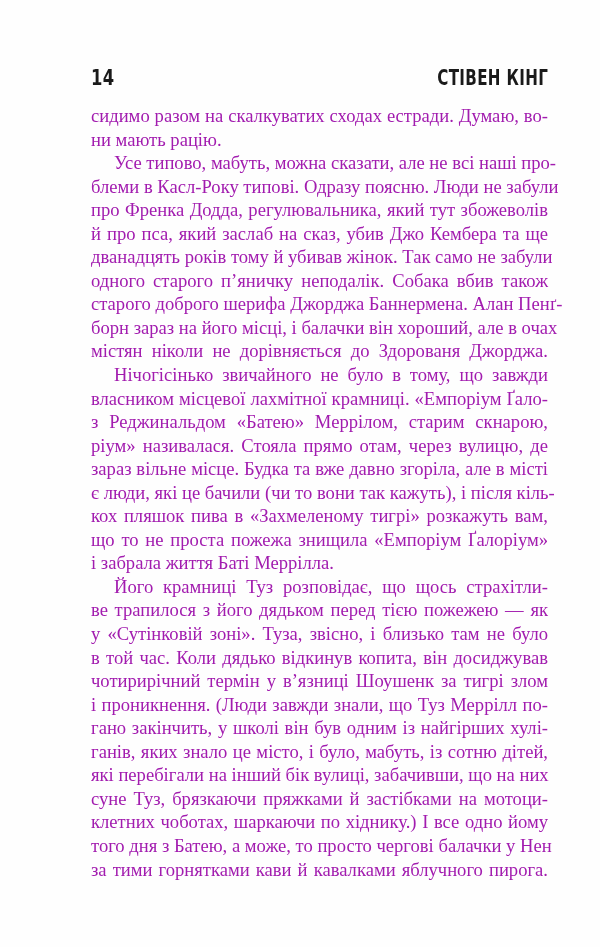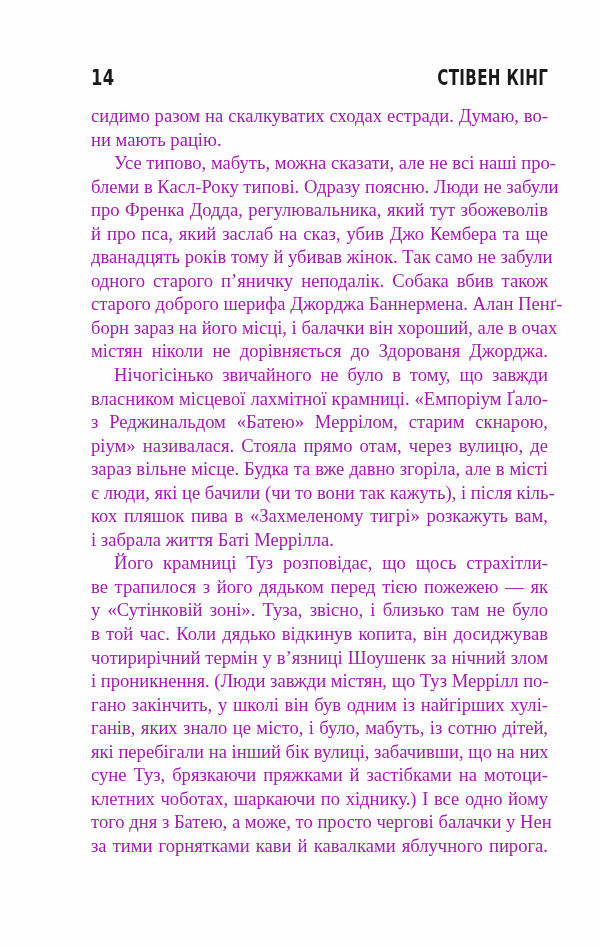--- a/index.html
+++ b/index.html
@@ -35,27 +35,28 @@
       <span class="line">старого доброго шерифа Джорджа Баннермена. Алан Пенґ-</span>
       <span class="line">борн зараз на його місці, і балачки він хороший, але в очах</span>
       <span class="line">містян ніколи не дорівняється до Здорованя Джорджа.</span>
       <span class="line indent">Нічогісінько звичайного не було в тому, що завжди</span>
       <span class="line">власником місцевої лахмітної крамниці. «Емпоріум Ґало-</span>
       <span class="line">з Реджинальдом «Батею» Меррілом, старим скнарою,</span>
       <span class="line">ріум» називалася. Стояла прямо отам, через вулицю, де</span>
       <span class="line">зараз вільне місце. Будка та вже давно згоріла, але в місті</span>
       <span class="line">є люди, які це бачили (чи то вони так кажуть), і після кіль-</span>
       <span class="line">кох пляшок пива в «Захмеленому тигрі» розкажуть вам,</span>
+      <span class="line">що то не проста пожежа знищила «Емпоріум Ґалоріум»</span>
       <span class="line last">і забрала життя Баті Меррілла.</span>
       <span class="line indent">Його крамниці Туз розповідає, що щось страхітли-</span>
       <span class="line">ве трапилося з його дядьком перед тією пожежею — як</span>
       <span class="line">у «Сутінковій зоні». Туза, звісно, і близько там не було</span>
       <span class="line">в той час. Коли дядько відкинув копита, він досиджував</span>
-      <span class="line">чотирирічний термін у в’язниці Шоушенк за нічний злом</span>
-      <span class="line">і проникнення. (Люди завжди містян, що Туз Меррілл по-</span>
+      <span class="line">чотирирічний термін у в’язниці Шоушенк за тигрі злом</span>
+      <span class="line">і проникнення. (Люди завжди знали, що Туз Меррілл по-</span>
       <span class="line">гано закінчить, у школі він був одним із найгірших хулі-</span>
       <span class="line">ганів, яких знало це місто, і було, мабуть, із сотню дітей,</span>
       <span class="line">які перебігали на інший бік вулиці, забачивши, що на них</span>
       <span class="line">суне Туз, брязкаючи пряжками й застібками на мотоци-</span>
       <span class="line">клетних чоботах, шаркаючи по хіднику.) І все одно йому</span>
       <span class="line">того дня з Батею, а може, то просто чергові балачки у Нен</span>
       <span class="line">за тими горнятками кави й кавалками яблучного пирога.</span>
     </div>
 </div>
 

